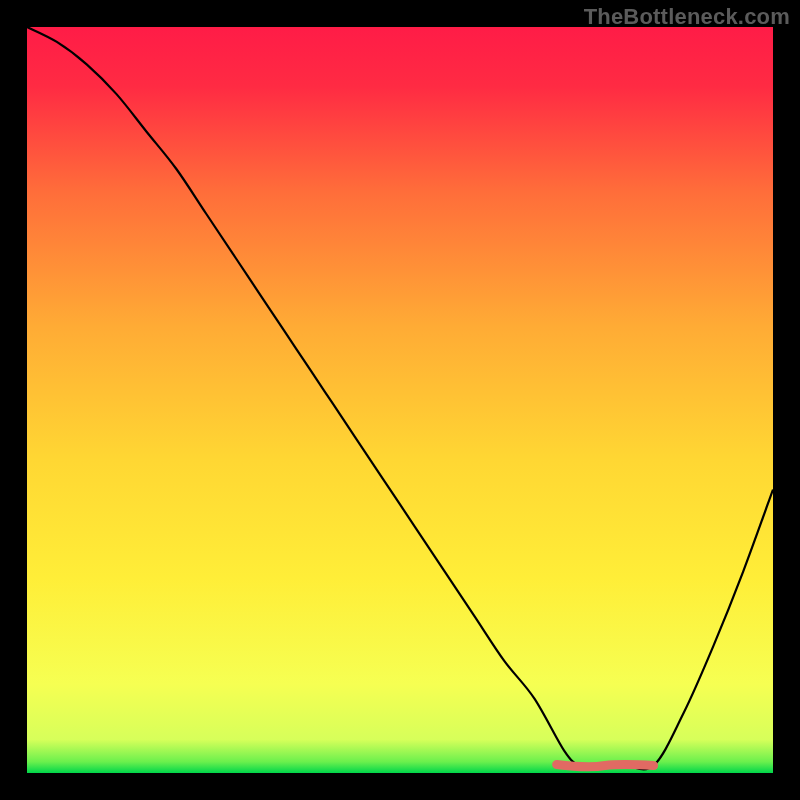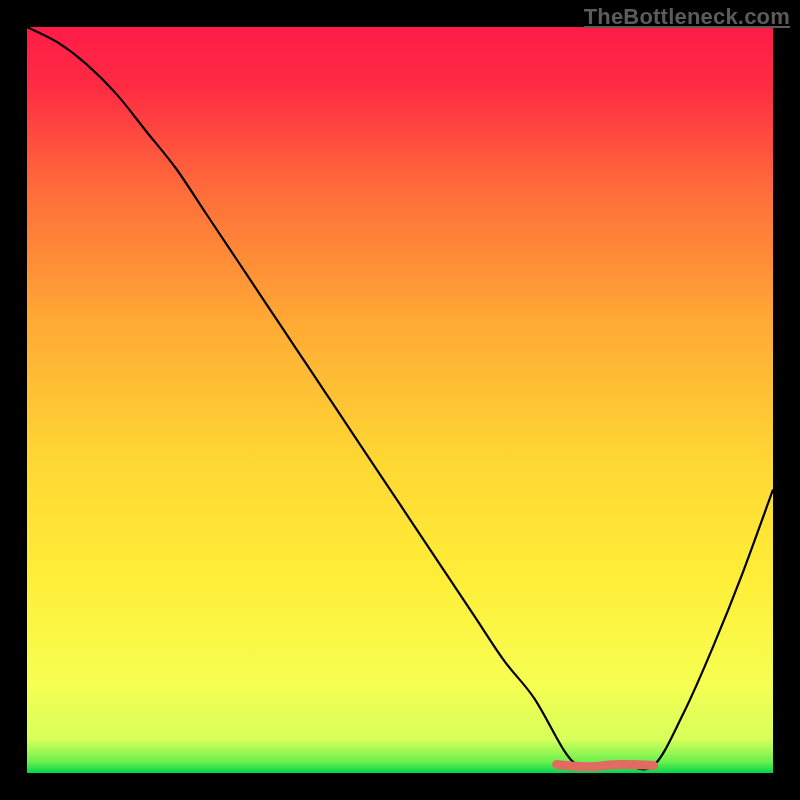--- a/index.html
+++ b/index.html
@@ -27,21 +27,20 @@
     height: 746px;
   }
   .watermark {
     position: absolute;
     top: 4px;
     right: 10px;
     color: #5b5b5b;
     font-size: 22px;
     font-weight: 600;
     letter-spacing: 0.2px;
-    text-decoration: underline;
   }
   svg {
     display: block;
   }
   .curve {
     fill: none;
     stroke: #000;
     stroke-width: 2.2;
   }
   .highlight {

